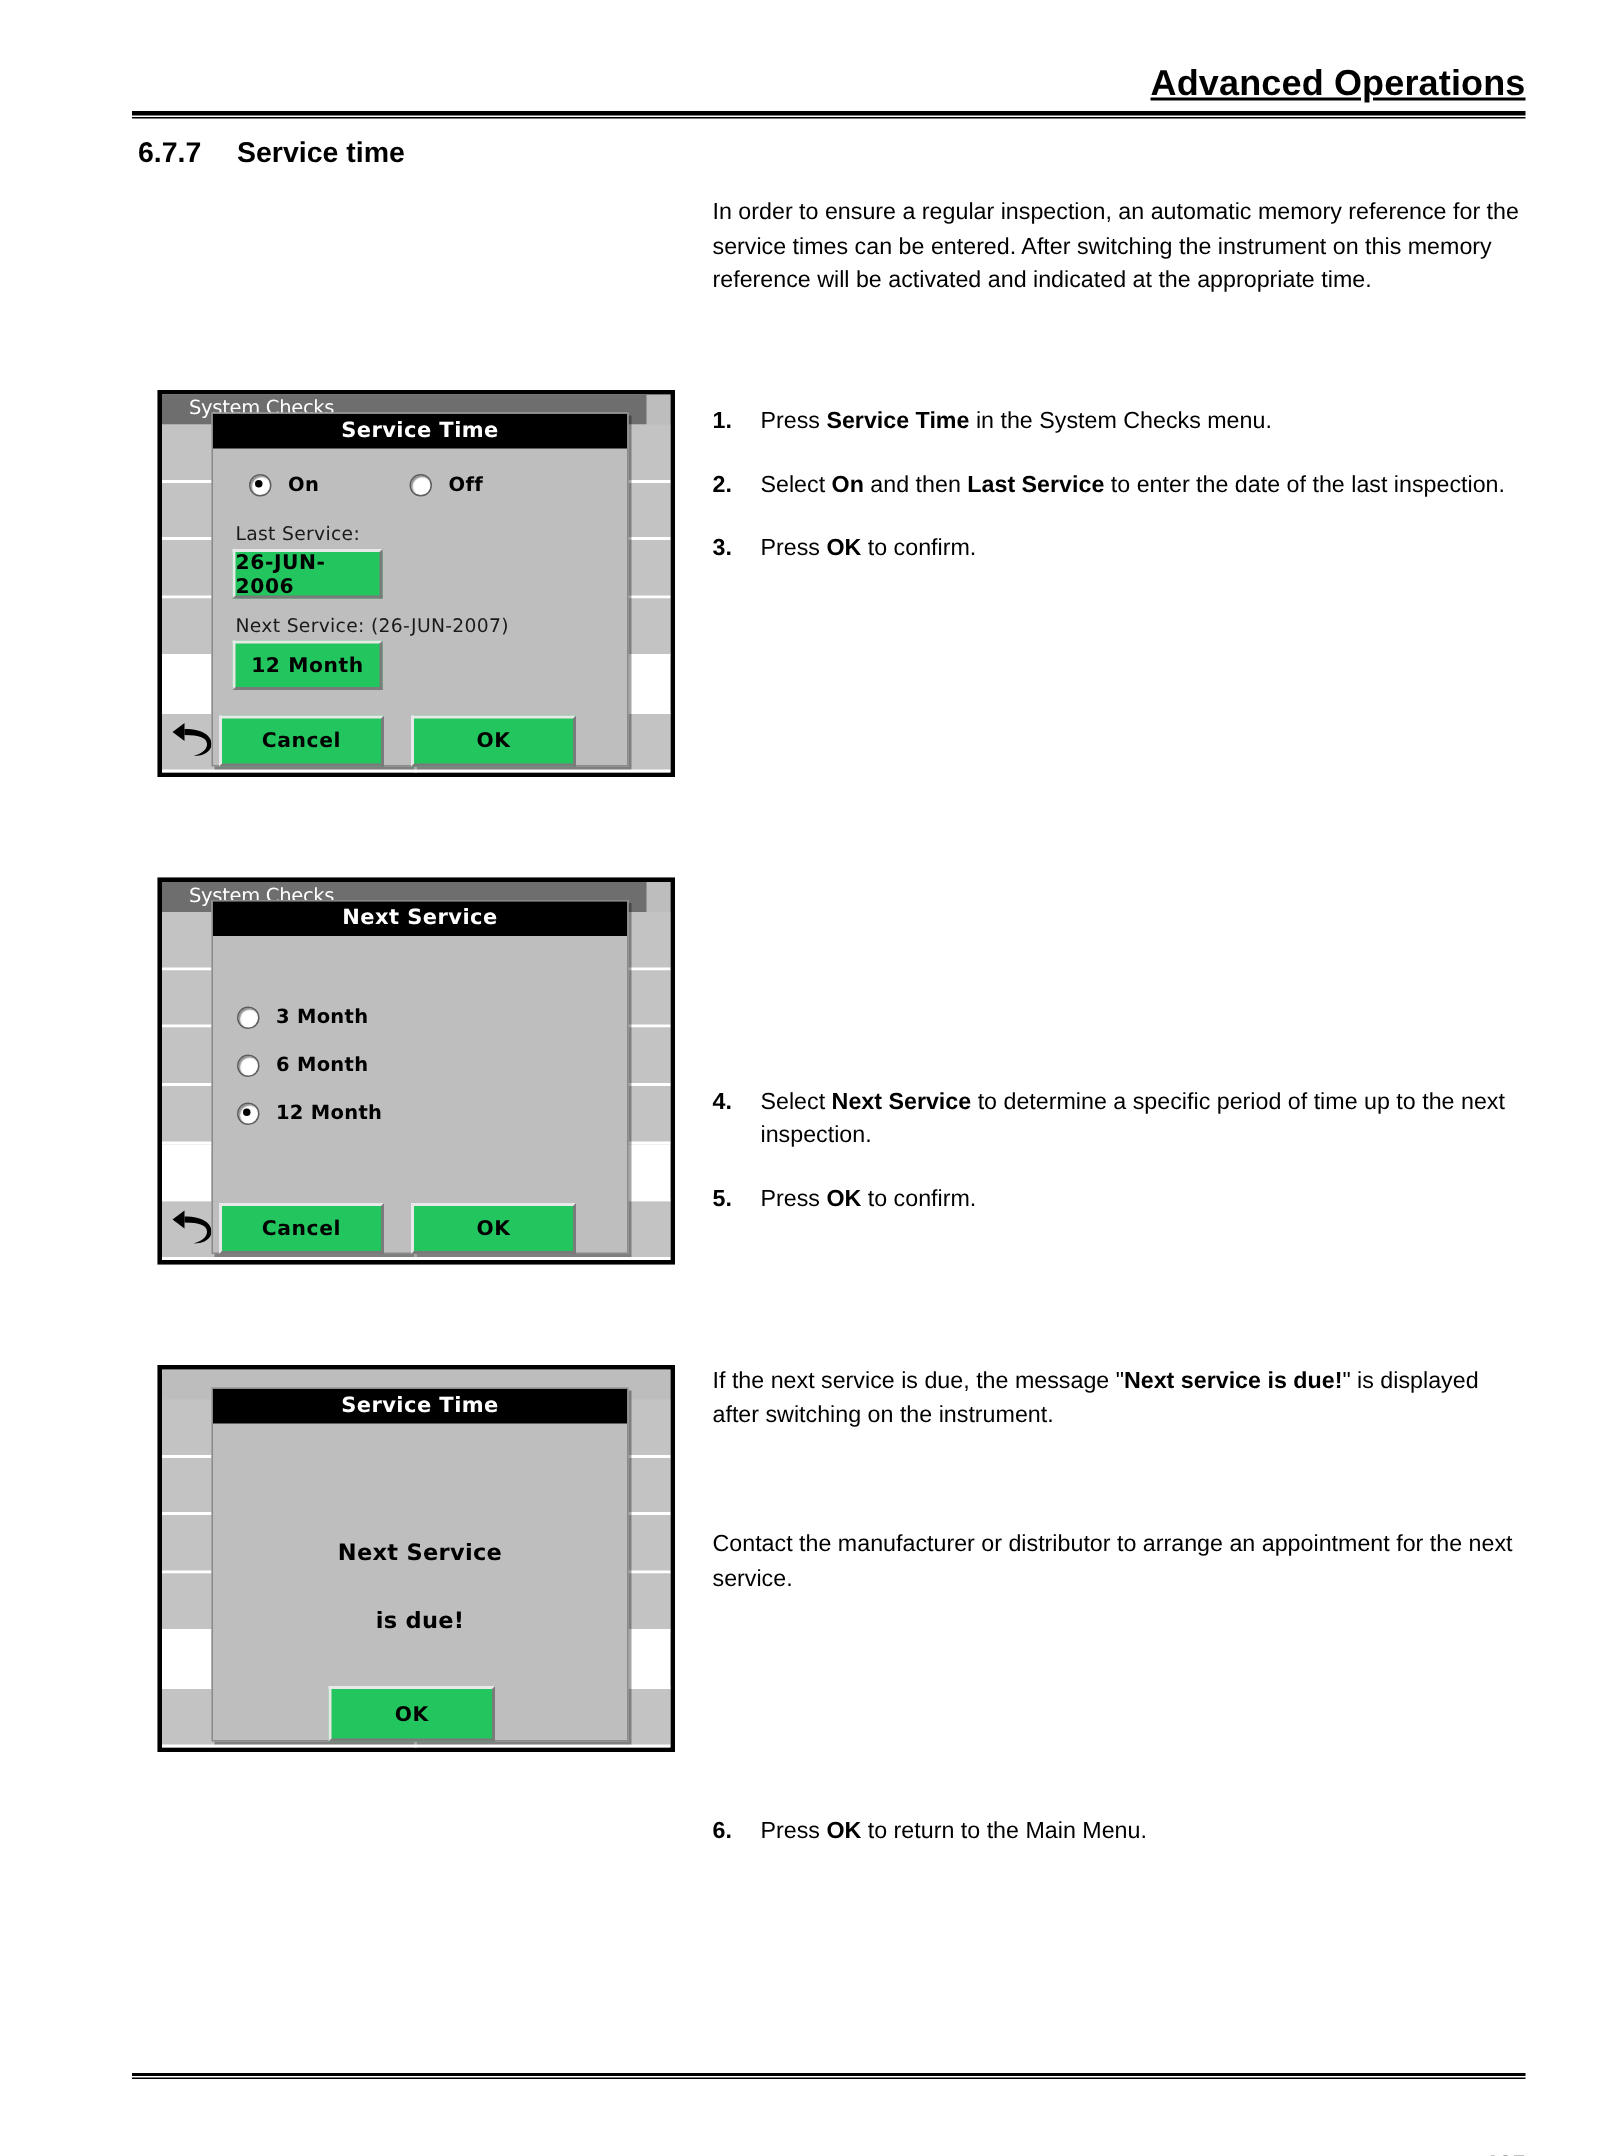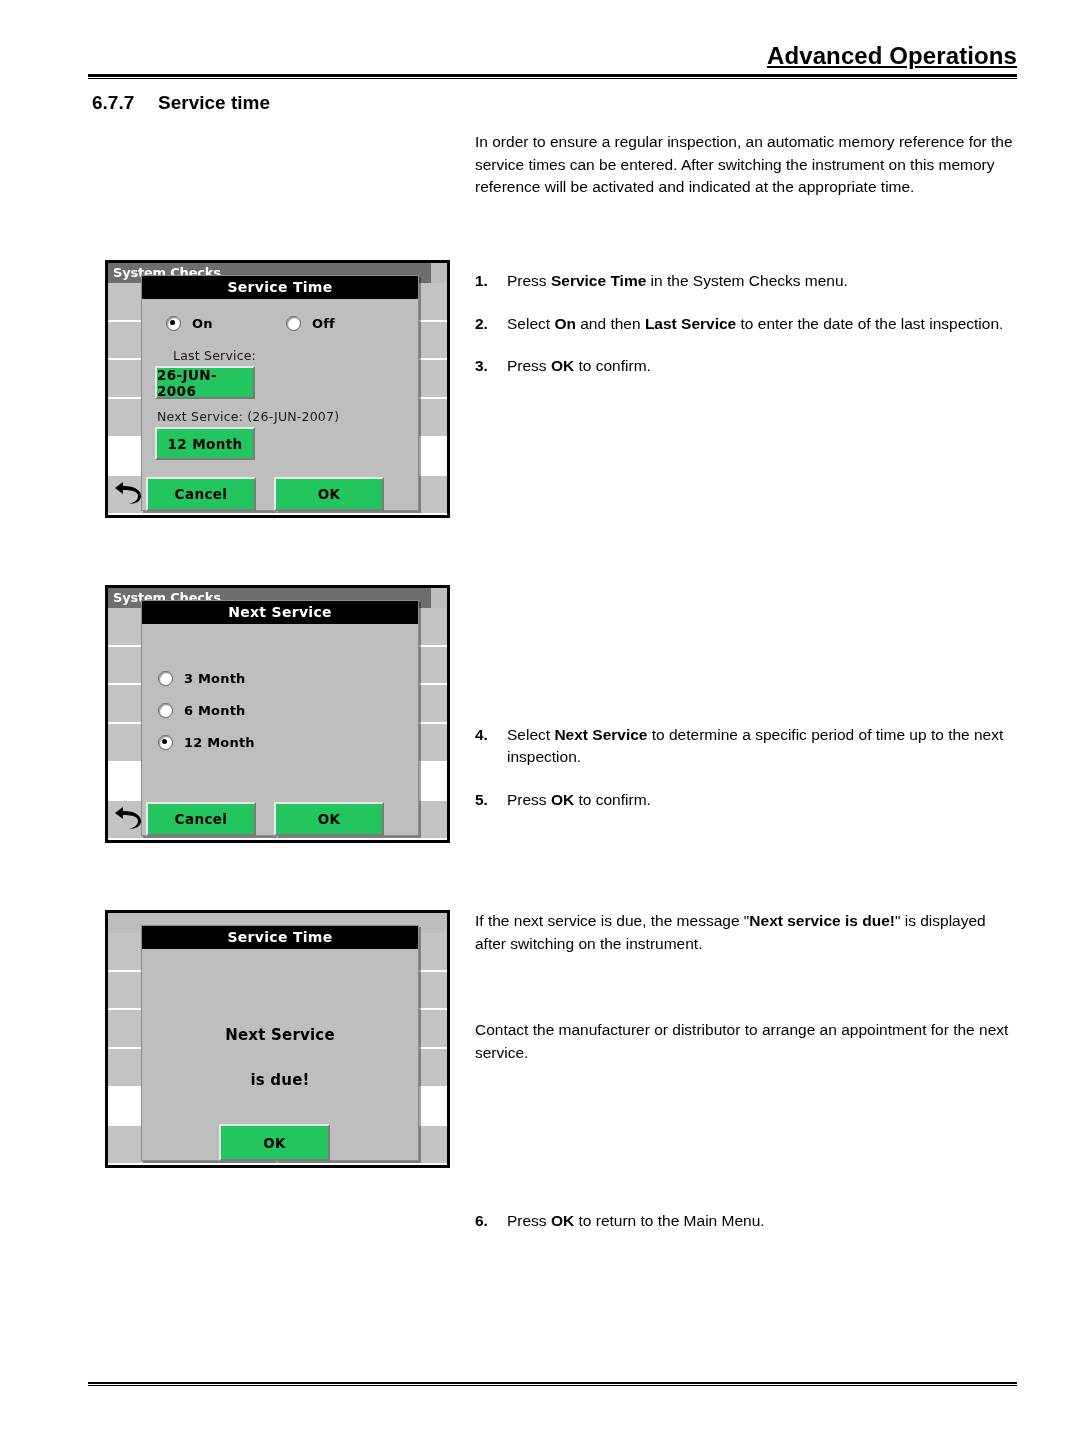--- a/index.html
+++ b/index.html
@@ -109,22 +109,22 @@
   .shot-inner { position: absolute; inset: 0; background: #bdbdbd; }
 
   
   .bg-titlebar {
     position: absolute;
     top: 0; left: 0; right: 16px;
     height: 20px;
     background: #6e6e6e;
     color: #ffffff;
     font-size: 13px;
-    font-weight: bold;
-    padding-left: 5px;
+    font-weight: normal;
+    padding-left: 18px;
     line-height: 20px;
     box-sizing: border-box;
     letter-spacing: -0.2px;
   }
   .bg-grid {
     position: absolute;
     top: 20px; left: 0; right: 0; bottom: 0;
     display: flex;
   }
   .bg-col {
@@ -329,26 +329,26 @@
       </svg>
     </div>
 
     <div class="dialog" style="left:33px; top:12px; width:278px; height:236px;">
       <div class="dlg-title">Service Time</div>
       <div class="dlg-body">
         <div class="radio-row" style="left:24px; top:17px;">
           <span class="radio on"></span>
           <span>On</span>
         </div>
-        <div class="radio-row" style="left:144px; top:17px;">
+        <div class="radio-row" style="left:131px; top:17px;">
           <span class="radio"></span>
           <span>Off</span>
         </div>
 
-        <div class="field-label" style="left:31px; top:49px;">Last Service:</div>
+        <div class="field-label" style="left:15px; top:49px;">Last Service:</div>
         <div class="btn" style="left:13px; top:67px; width:100px; height:33px;">26-JUN-2006</div>
 
         <div class="field-label" style="left:15px; top:110px;">Next Service: (26-JUN-2007)</div>
         <div class="btn" style="left:13px; top:128px; width:100px; height:33px;">12 Month</div>
 
         <div class="btn" style="left:4px; top:178px; width:110px; height:34px;">Cancel</div>
         <div class="btn" style="left:132px; top:178px; width:110px; height:34px;">OK</div>
       </div>
     </div>
   </div>

